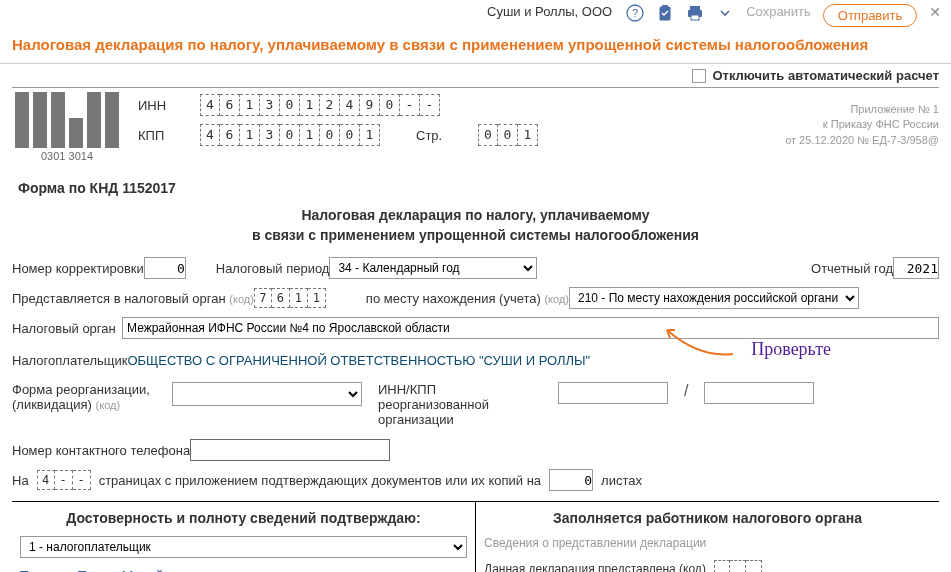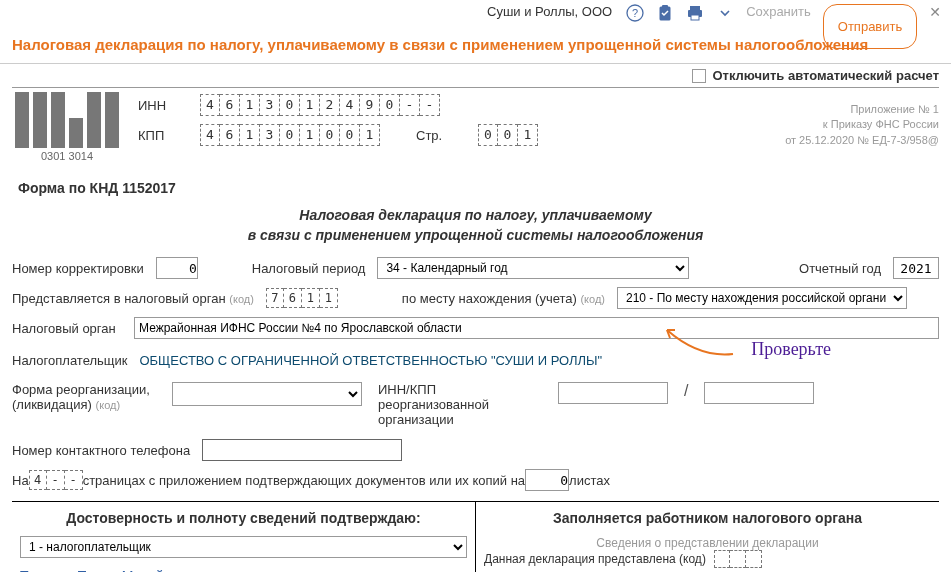--- a/index.html
+++ b/index.html
@@ -20,21 +20,21 @@
       height: 30px;
     }
     .toolbar .org { font-size: 13px; color: #333; margin-right: 2px;}
     .toolbar .ico { width:18px; height:18px; display:inline-flex; align-items:center; justify-content:center; cursor:pointer; }
     .toolbar .save { color:#aaa; font-size:13px; }
     .toolbar .send-btn {
       border:1px solid #e87520;
       color:#e87520;
       background:#fff;
       border-radius:14px;
-      padding:14px 14px;
+      padding:3px 14px;
       font-size:13px;
       cursor:pointer;
     }
     .toolbar .close { color:#888; font-size:14px; cursor:pointer; }
 
     .title-bar {
       color:#e87520;
       font-weight:bold;
       font-size:15px;
       padding: 6px 12px 10px 12px;
@@ -101,27 +101,27 @@
       margin-left:auto;
       text-align:right;
       color:#999;
       font-size:11px;
       line-height:1.4;
       padding-top:10px;
     }
 
     .form-knd { font-weight:bold; font-size:14px; margin:18px 0 10px 6px; }
 
-    .center-title { text-align:center; font-weight:bold; font-size:14px; line-height:1.4; margin-bottom:12px;font-style:italic;}
-
-    .grid-row { display:flex; align-items:center; gap:12px; margin-bottom:8px; font-size:13px; flex-wrap:nowrap;}
+    .center-title { text-align:center; font-weight:bold; font-size:14px; line-height:1.4; margin-bottom:12px;}
+
+    .grid-row { display:flex; align-items:center; margin-bottom:8px; font-size:13px; flex-wrap:nowrap;}
     .grid-row label { white-space:nowrap; }
 
     .num-box {
-      width:42px; height:22px; border:1px solid #999; text-align:center; font:13px/20px monospace;
+      width:42px; height:22px; border:1px solid #999; text-align:right; font:13px/20px monospace;
     }
 
     select.sel, input.txt {
       font-size:12px;
       border:1px solid #999;
       height:22px;
       padding:0 4px;
       background:#fff;
     }
 
@@ -154,21 +154,21 @@
       padding:6px 8px;
     }
     .bottom-col + .bottom-col { border-left:1px solid #000; }
     .bottom-h { font-weight:bold; font-size:14px; text-align:center; margin:2px 0 10px 0;}
     .wide-sel { width:100%; }
     .signer { color:#2f5fa4; font-size:14px; margin-top:10px; }
     .gray { color:#999; font-size:12px;}
     .rcell-group { display:flex; }
     .rcell-group .cell { border-style:dashed; width:16px; height:18px; }
 
-    .page-count-row { display:flex; align-items:center; font-size:13px; margin:6px 0 10px 0;}
+    .page-count-row { display:flex; align-items:center; gap:8px; font-size:13px; margin:6px 0 10px 0;}
 
     .phone-box { width:200px; height:22px; border:1px solid #666; }
 
   </style>
 </head>
 <body>
 
 <div class="toolbar">
   <span class="org">Суши и Роллы, ООО</span>
   <span class="ico">
@@ -275,21 +275,21 @@
   <div class="center-title">
     <div>Налоговая декларация по налогу, уплачиваемому</div>
     <div>в связи с применением упрощенной системы налогообложения</div>
   </div>
 
   <div class="grid-row">
     <label>Номер корректировки</label>
     <input class="num-box" style="text-align: right;" value="0">
     <div style="flex:0 0 30px"></div>
     <label>Налоговый период</label>
-    <select class="sel" style="width:312px">
+    <select class="sel" style="width:208px">
       <option>34 - Календарный год</option>
     </select>
     <div style="flex:1"></div>
     <label>Отчетный год</label>
     <input class="num-box" style="width: 46px;" value="2021">
   </div>
 
   <div class="grid-row">
     <label>
       <span>Представляется в налоговый орган</span> <span class="sub">(код)</span>
@@ -360,21 +360,21 @@
   <div class="bottom-grid">
     <div class="bottom-col">
       <div class="bottom-h">Достоверность и полноту сведений подтверждаю:</div>
       <select class="sel wide-sel">
         <option>1 - налогоплательщик</option>
       </select>
       <div class="signer">Тивелев Тимур Михайлович</div>
     </div>
     <div class="bottom-col">
       <div class="bottom-h">Заполняется работником налогового органа</div>
-      <div class="gray" style="text-align:center;">Сведения о представлении декларации</div>
+      <div class="gray" style="margin-bottom:10px">Сведения о представлении декларации</div>
       <div style="display:flex;align-items:center;gap:8px;font-size:12px">
         <span>Данная декларация представлена (код)</span>
         <span class="rcell-group">
           <span class="cell"></span>
             <span class="cell"></span>
             <span class="cell"></span>
         </span>
       </div>
     </div>
   </div>

